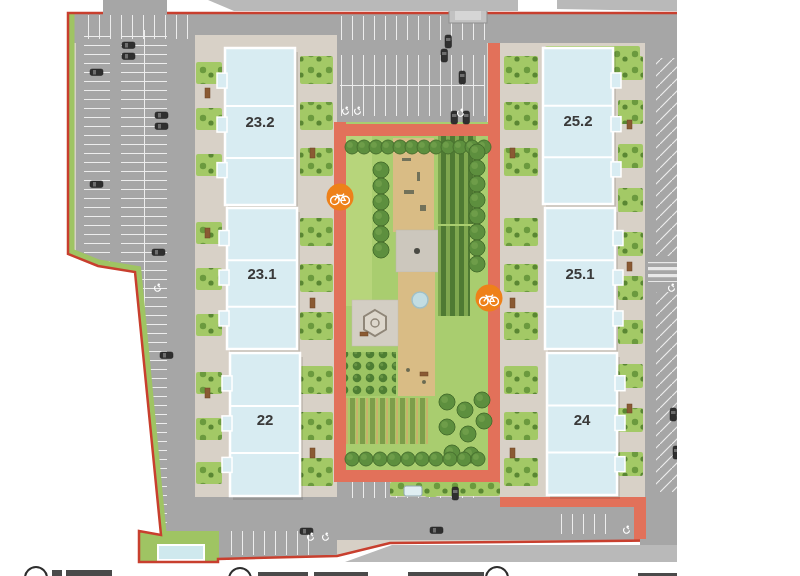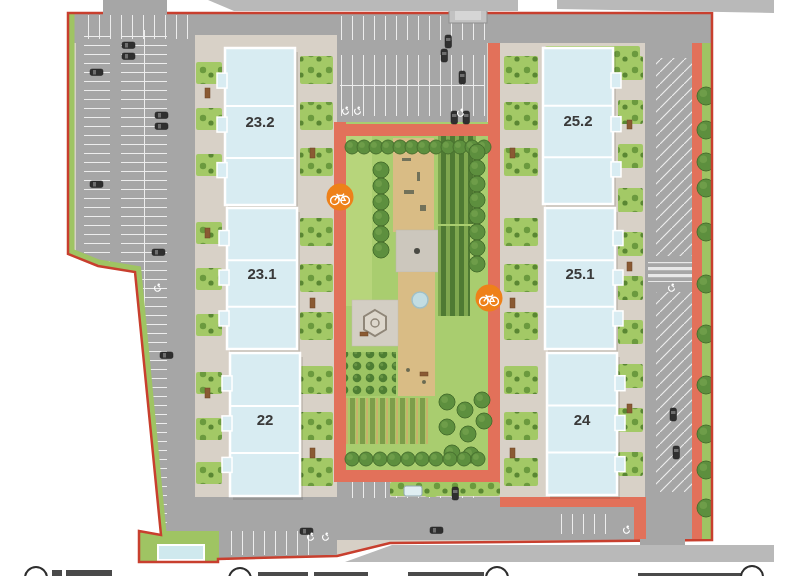--- a/index.html
+++ b/index.html
@@ -1,16 +1,16 @@
 <!DOCTYPE html>
 <html><head>
 <meta charset="utf-8">
 <style>
   html,body{margin:0;padding:0;background:#ffffff;}
-  .stage{position:relative;width:800px;height:576px;background:#ffffff;overflow:hidden;
+  .stage{position:relative;width:677px;height:576px;background:#ffffff;overflow:hidden;
          font-family:"Liberation Sans",sans-serif;}
   svg{display:block}
   text{font-family:"Liberation Sans",sans-serif;}
 </style>
 </head>
 <body>
 
 <div class="stage">
 <svg id="plan" width="800" height="576" viewBox="0 0 800 576">
   <defs>

